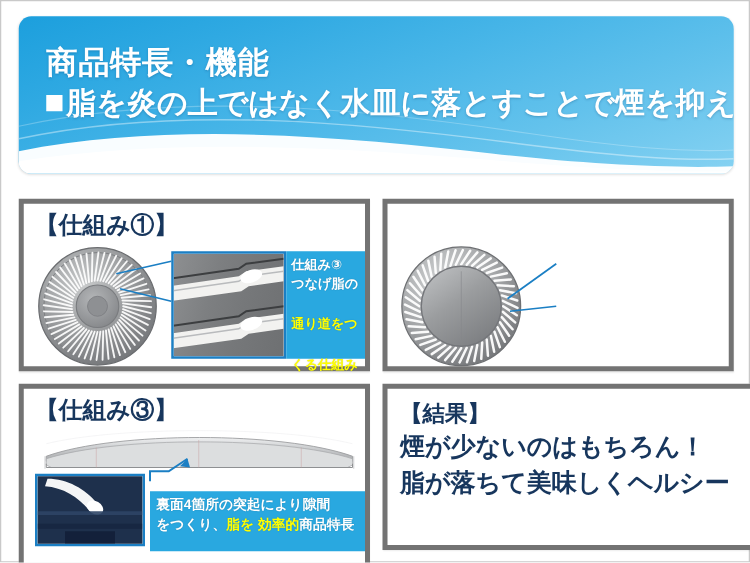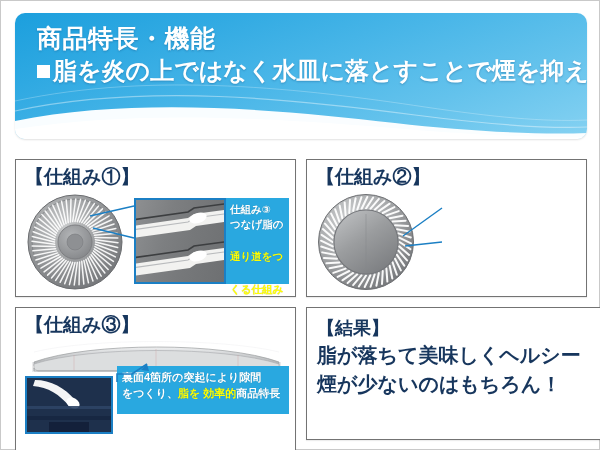--- a/index.html
+++ b/index.html
@@ -50,20 +50,21 @@
     color: #ffffff;
     text-shadow: 0 1px 2px rgba(0,60,110,0.30);
     z-index: 3;
   }
   .banner-title {
     font-size: 25px;
     font-weight: bold;
     letter-spacing: 0.5px;
     line-height: 1.25;
     white-space: nowrap;
+    margin-top: 12px;
   }
   .banner-sub {
     font-size: 24px;
     font-weight: bold;
     line-height: 1.3;
     margin-top: 2px;
     white-space: nowrap;
   }
   .sq-bullet {
     display: inline-block;
@@ -72,21 +73,21 @@
     background: #ffffff;
     vertical-align: 1px;
     margin-right: 3px;
   }
 
   
   .panel {
     position: absolute;
     box-sizing: border-box;
     background: #ffffff;
-    border: 1px solid #737373;
+    border: 4px solid #737373;
     box-shadow: 0 1px 1px rgba(0,0,0,0.07);
   }
   #panel-1 { left: 14px;  top: 158px; width: 281px; height: 138px; }
   #panel-2 { left: 305px; top: 158px; width: 281px; height: 138px; }
   #panel-3 { left: 14px;  top: 306px; width: 281px; height: 164px; }
   #panel-4 { left: 305px; top: 306px; width: 336px; height: 133px; }
 
   .panel-title {
     position: absolute;
     left: 9px;
@@ -135,21 +136,21 @@
     background: #29a8e0;
     color: #ffffff;
     font-family: "Liberation Sans", "DejaVu Sans", sans-serif;
     font-weight: bold;
     font-size: 10.5px;
     line-height: 1.40;
     padding: 4px 3px 3px 4px;
     text-shadow: 0 0 1px rgba(0,0,0,0.25);
   }
   #caption-1 { left: 210px; top: 38px; width: 63px; height: 86px; }
-  #caption-3 { left: 101px; top: 58px; width: 172px; height: 48px;
+  #caption-3 { left: 101px; top: 82px; width: 172px; height: 48px;
                font-size: 11px; line-height: 1.45; padding: 4px 4px 3px 5px; }
   .hl { color: #ffff00; margin-top: 18px; }
 
   
   .dome-wrap {
     position: absolute;
     left: 14px;
     top: 30px;
     width: 253px;
     height: 40px;
@@ -321,21 +322,20 @@
       <div class="hl">くる仕組み</div>
     </div>
 
     <svg class="leader" viewBox="0 0 281 138">
       <path d="M74,56 L118,46" stroke="#1b7fc4" stroke-width="1.4" fill="none"></path>
       <path d="M77,68 L118,78" stroke="#1b7fc4" stroke-width="1.4" fill="none"></path>
     </svg>
   </div>
 
   <div class="panel" id="panel-2">
-    <div class="panel-title">【仕組み②】</div>
 
     <div class="plate-wrap">
       <svg class="plate-svg" width="100" height="100" viewBox="0 0 100 100">
         <defs>
           <radialGradient id="pg2" cx="36%" cy="30%" r="74%">
             <stop offset="0%" stop-color="#d2d4d5"></stop>
             <stop offset="60%" stop-color="#a3a5a7"></stop>
             <stop offset="100%" stop-color="#77797c"></stop>
           </radialGradient>
           <linearGradient id="pg2c" x1="0%" y1="0%" x2="70%" y2="100%">
@@ -451,18 +451,18 @@
 
     <svg class="leader-wrap" viewBox="0 0 281 133">
       <path d="M101,74 L101,66 L116,66 L131,56" stroke="#1b7fc4" stroke-width="1.6" fill="none"></path>
       <path d="M131,56 L125,62 L133,63 Z" fill="#1b7fc4"></path>
     </svg>
   </div>
 
   <div class="panel" id="panel-4">
     <div class="result-body">
       <div class="result-title">【結果】</div>
+      <div class="result-line">煙が少ないのはもちろん！</div>
       <div class="result-line">脂が落ちて美味しくヘルシー</div>
-      <div class="result-line">煙が少ないのはもちろん！</div>
     </div>
   </div>
 
 </div>
 
 </body></html>

